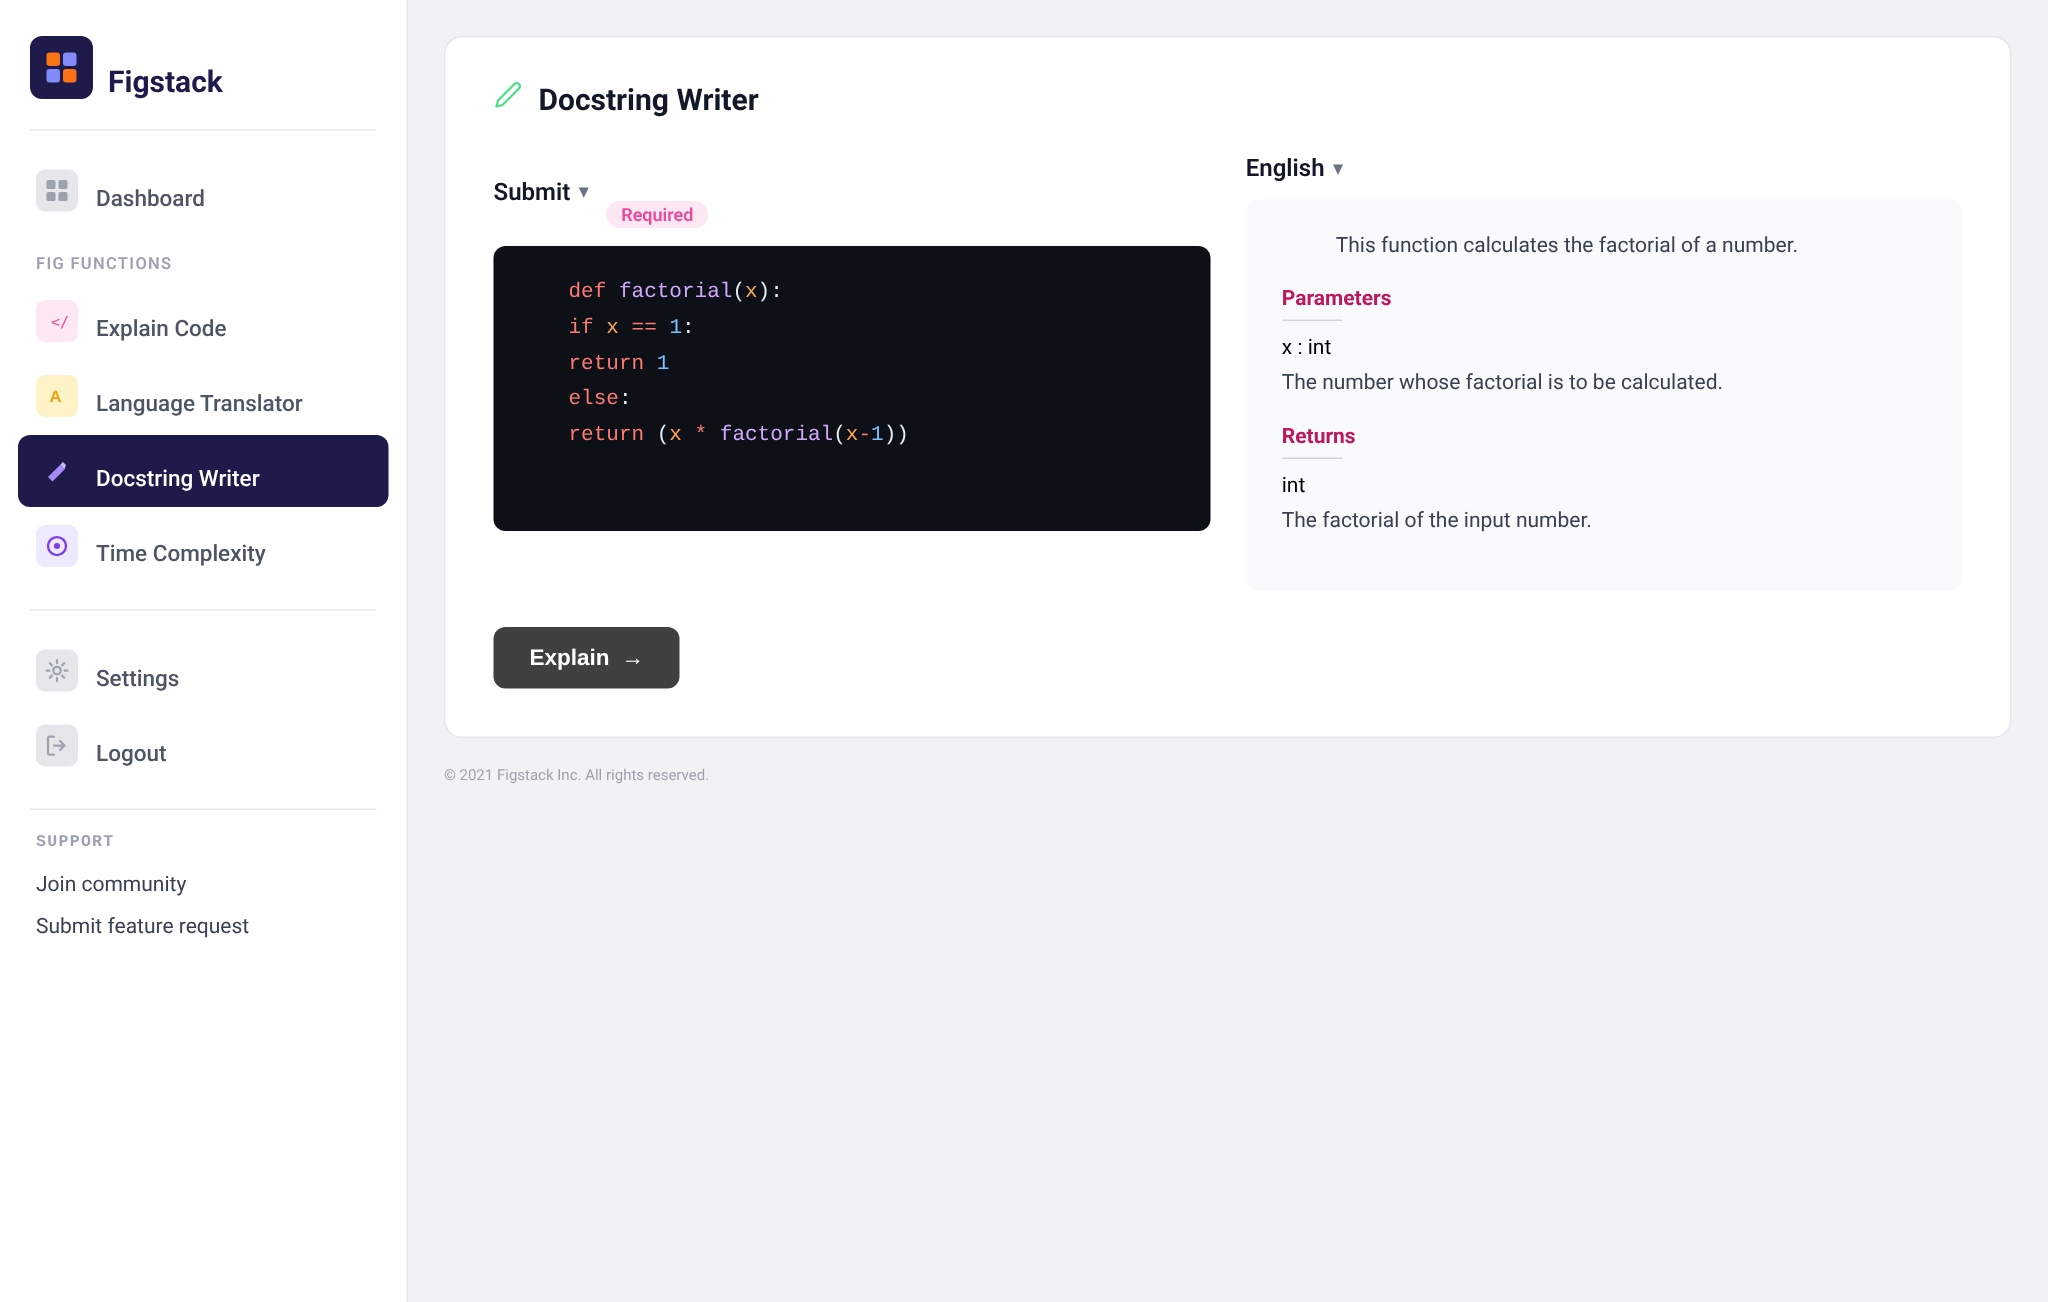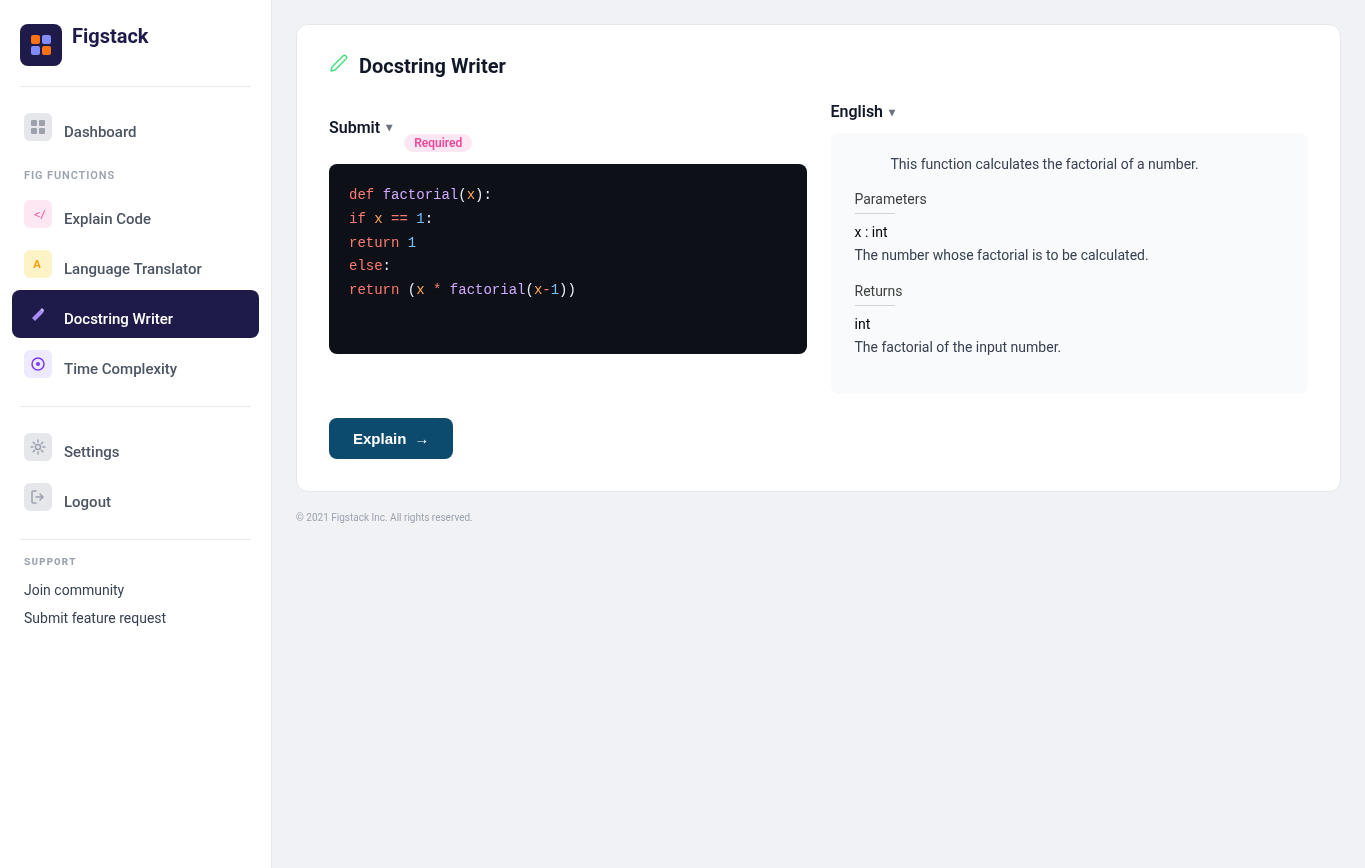--- a/index.html
+++ b/index.html
@@ -19,21 +19,21 @@
       background: #ffffff;
       display: flex;
       flex-direction: column;
       border-right: 1px solid #e8eaed;
       padding: 0;
       height: 100%;
     }
 
     .sidebar-logo {
       display: flex;
-      align-items: flex-start;
+      align-items: flex-end;
       gap: 10px;
       padding: 24px 20px 20px;
     }
 
     .logo-icon {
       width: 42px;
       height: 42px;
       background: #1e1b4b;
       border-radius: 8px;
       display: flex;
@@ -207,21 +207,21 @@
       background: #0d1117;
       border-radius: 8px;
       padding: 20px;
       font-family: 'Courier New', Courier, monospace;
       font-size: 14px;
       line-height: 1.7;
       min-height: 190px;
     }
 
     .code-line { display: block; }
-    .kw { color: #ff7b72; }
+    .kw { color: #ff7b72; margin-left: 30px; }
     .fn { color: #d2a8ff; }
     .paren { color: #e6edf3; }
     .param { color: #ffa657; }
     .colon { color: #e6edf3; }
     .op { color: #ff7b72; }
     .num { color: #79c0ff; }
     .ret-val { color: #79c0ff; }
 
     .output-panel {
       background: #f9fafb;
@@ -233,22 +233,22 @@
     .output-description {
       font-size: 14px;
       color: #374151;
       line-height: 1.6;
       margin-bottom: 16px;
       margin-left: 36px;
     }
 
     .output-section-title {
       font-size: 14px;
-      font-weight: 400;
-      color: #404040;
+      font-weight: 700;
+      color: #be185d;
       margin-bottom: 6px;
     }
 
     .output-divider {
       height: 1px;
       background: #d1d5db;
       width: 40px;
       margin-bottom: 10px;
     }
 
@@ -268,21 +268,21 @@
     .output-code {
       font-family: 'Courier New', Courier, monospace;
       font-size: 14px;
       color: #374151;
     }
 
     .explain-button {
       display: flex;
       align-items: flex-end;
       gap: 8px;
-      background: #0c4a6e;
+      background: #404040;
       color: #ffffff;
       border: none;
       border-radius: 8px;
       padding: 12px 24px;
       font-size: 15px;
       font-weight: 600;
       cursor: pointer;
       margin-top: 24px;
     }
 

